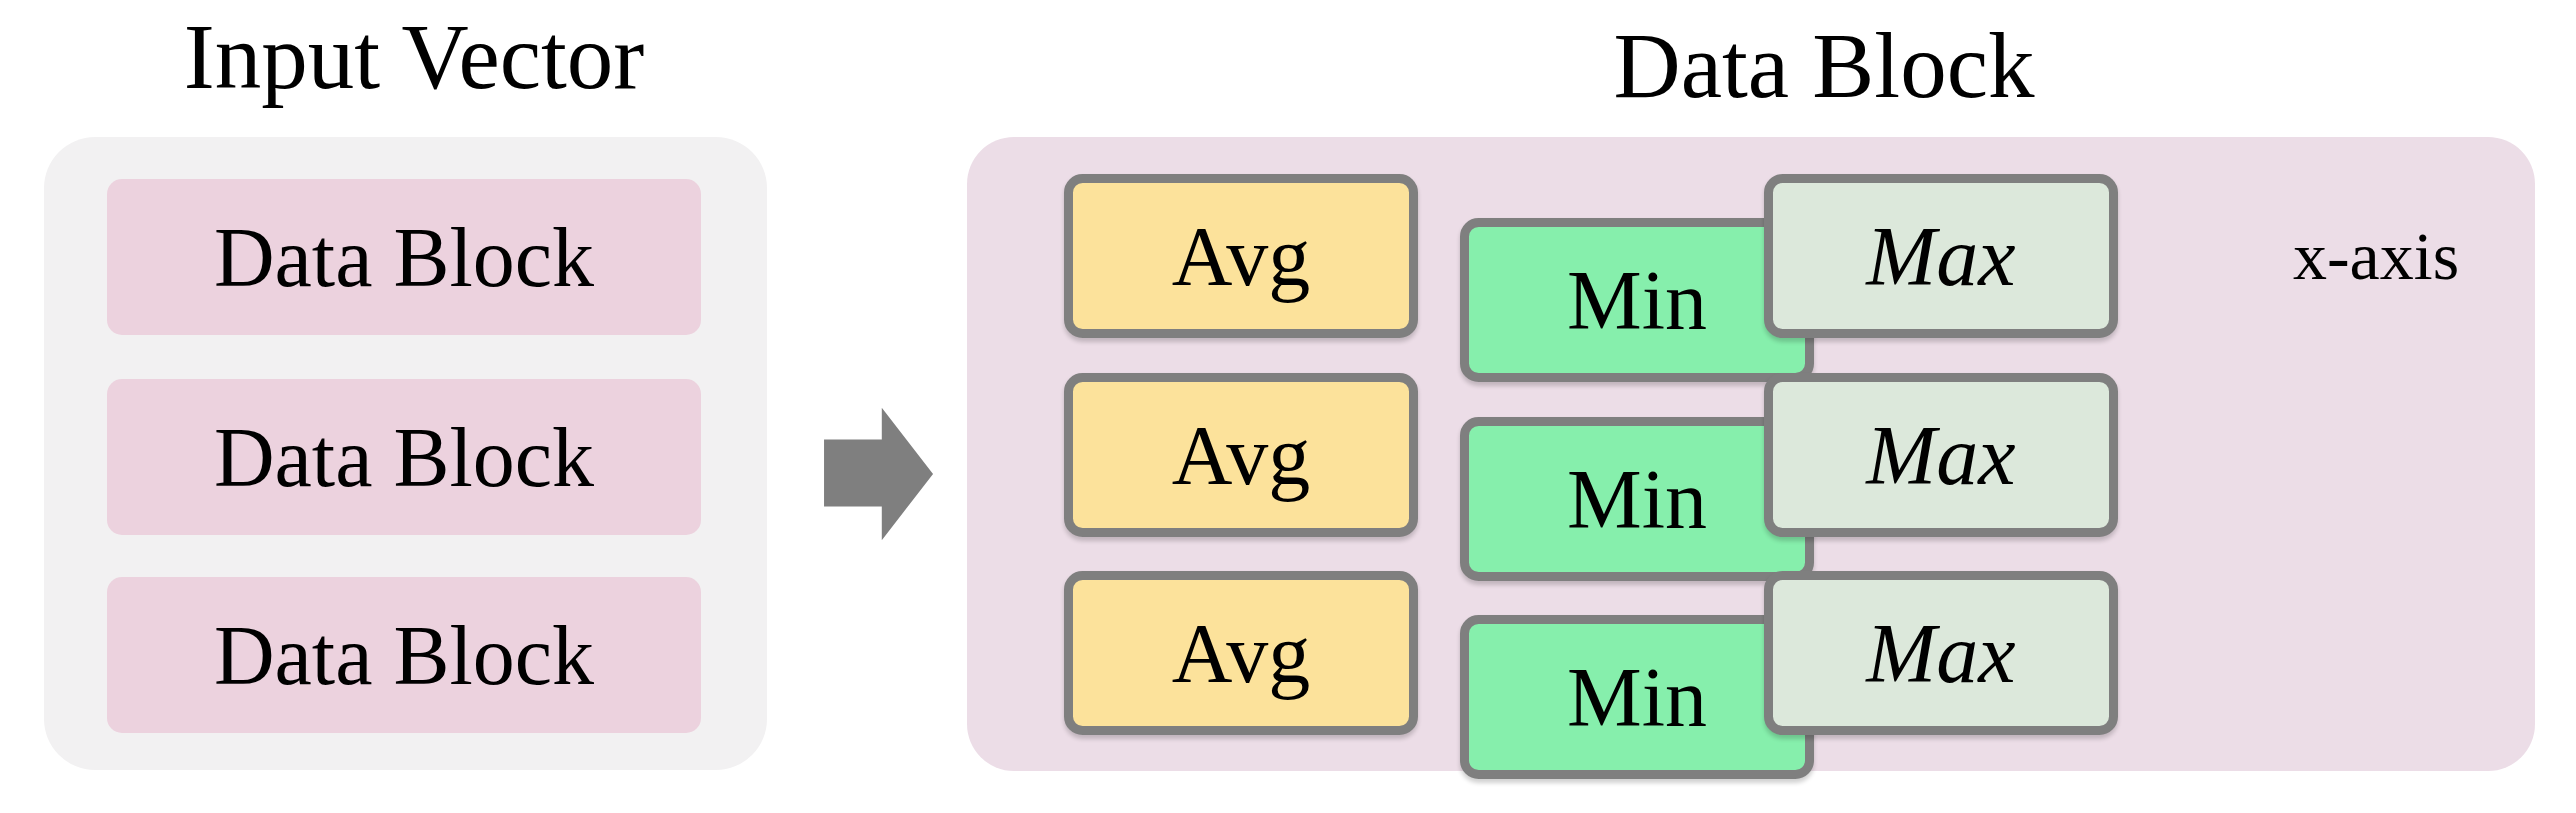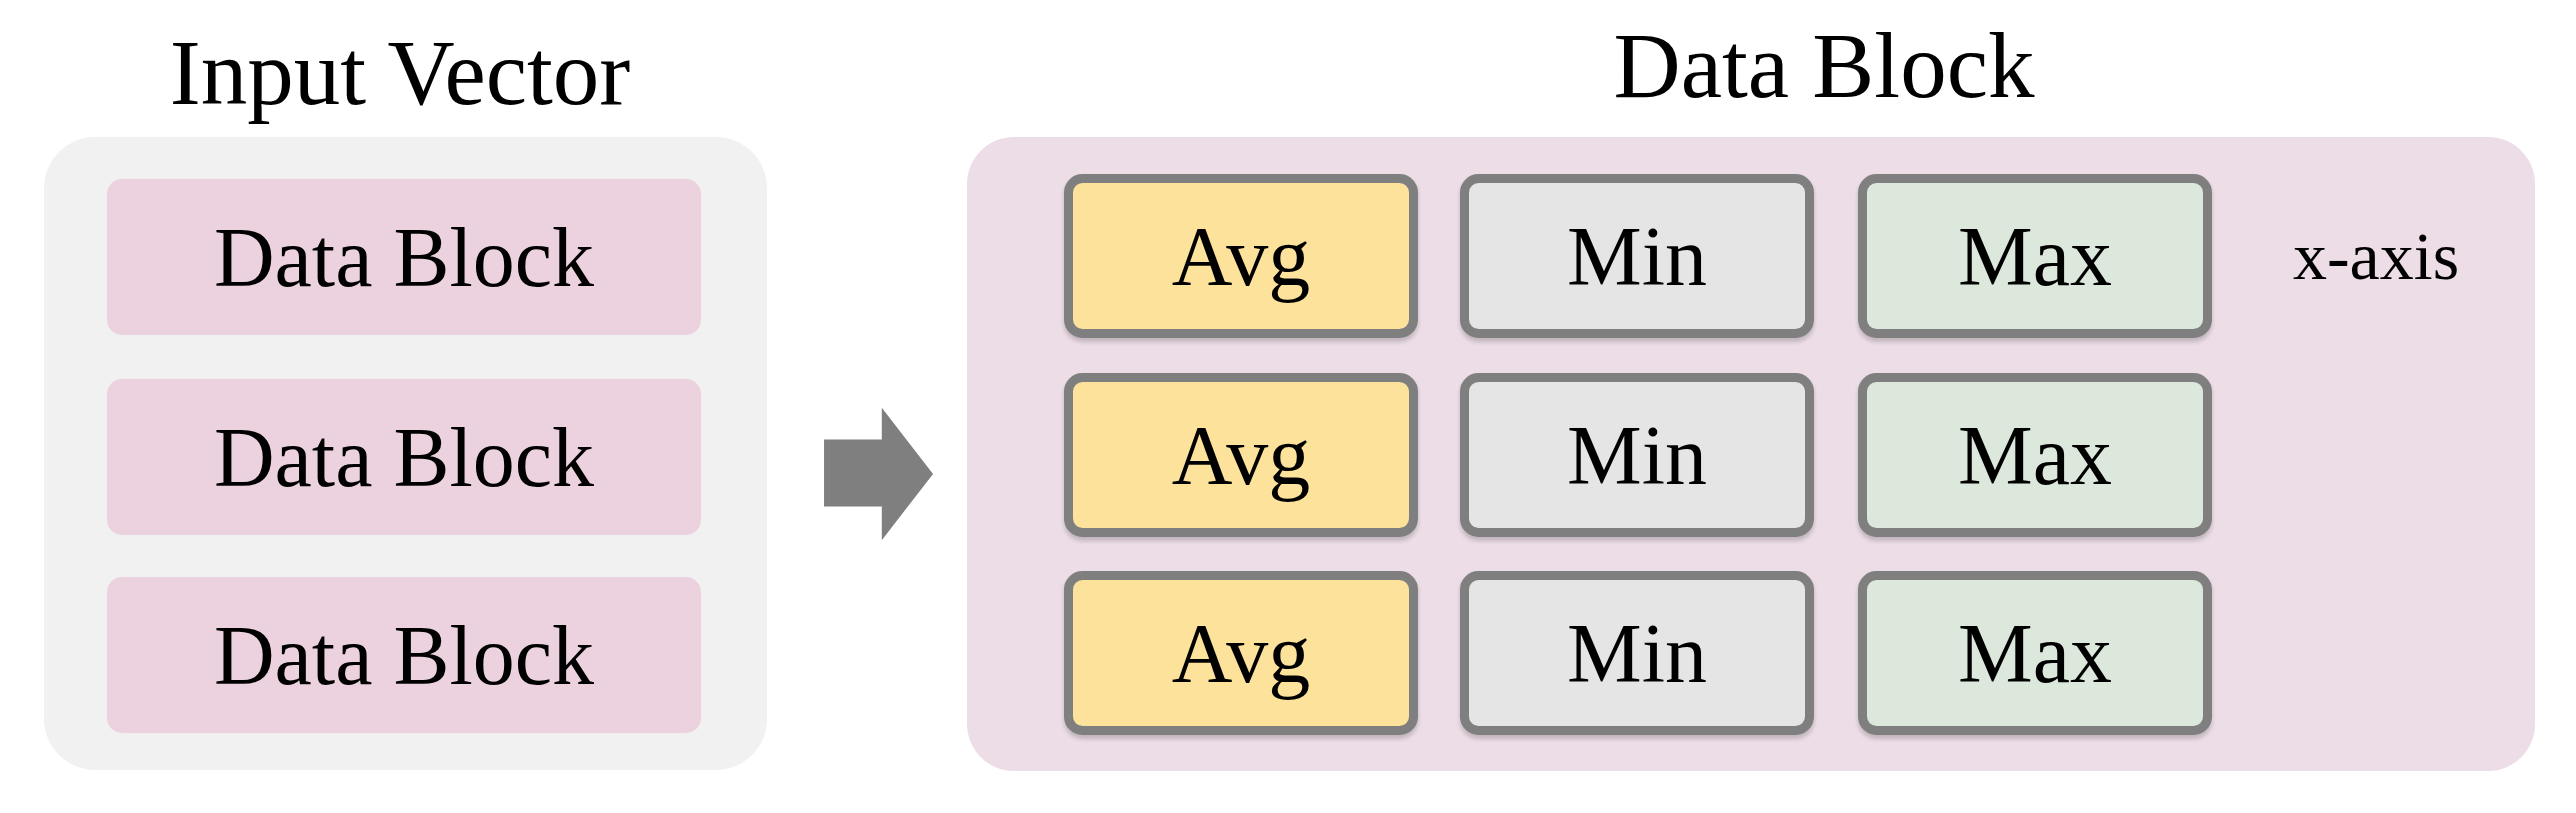--- a/index.html
+++ b/index.html
@@ -17,21 +17,21 @@
     color: #000000;
   }
   .title {
     position: absolute;
     transform: translateX(-50%);
     font-size: 93px;
     line-height: 1.1;
     white-space: nowrap;
     color: #000000;
   }
-  #left-title  { left: 400px;  top: 5.6px; margin-top: 16px; }
+  #left-title  { left: 414px;  top: 5.6px; }
   #right-title { left: 1824px; top: 15px; }
 
   
   #input-vector-container {
     position: absolute;
     left: 44px; top: 137px;
     width: 723px; height: 633px;
     background: #f2f1f2;
     border-radius: 51px;
   }
@@ -70,26 +70,26 @@
     box-sizing: border-box;
     border: 9.3px solid #7f7f7f;
     border-radius: 18.6px;
     display: flex; align-items: center; justify-content: center;
     font-size: 84px;
     white-space: nowrap;
     box-shadow: 0 3.7px 4.7px rgba(0,0,0,0.18);
   }
   .col-avg { left: 1064px; }
   .col-min { left: 1460px; }
-  .col-max { left: 1858px; }
+  .col-max { left: 1764px; font-style: italic; }
   .row-1 { top: 174px; }
   .row-2 { top: 373px; }
   .row-3 { top: 571px; }
   .cell-avg { background: #fce29b; justify-content: center; }
-  .cell-min { background: #e5e5e5; }
+  .cell-min { background: #86efac; margin-top: 44px; }
   .cell-max { background: #dce8db; }
 
   .axis-label {
     position: absolute;
     left: 2226px;
     width: 300px; height: 164px;
     display: flex; align-items: center; justify-content: center;
     font-size: 68px;
     white-space: nowrap;
   }

